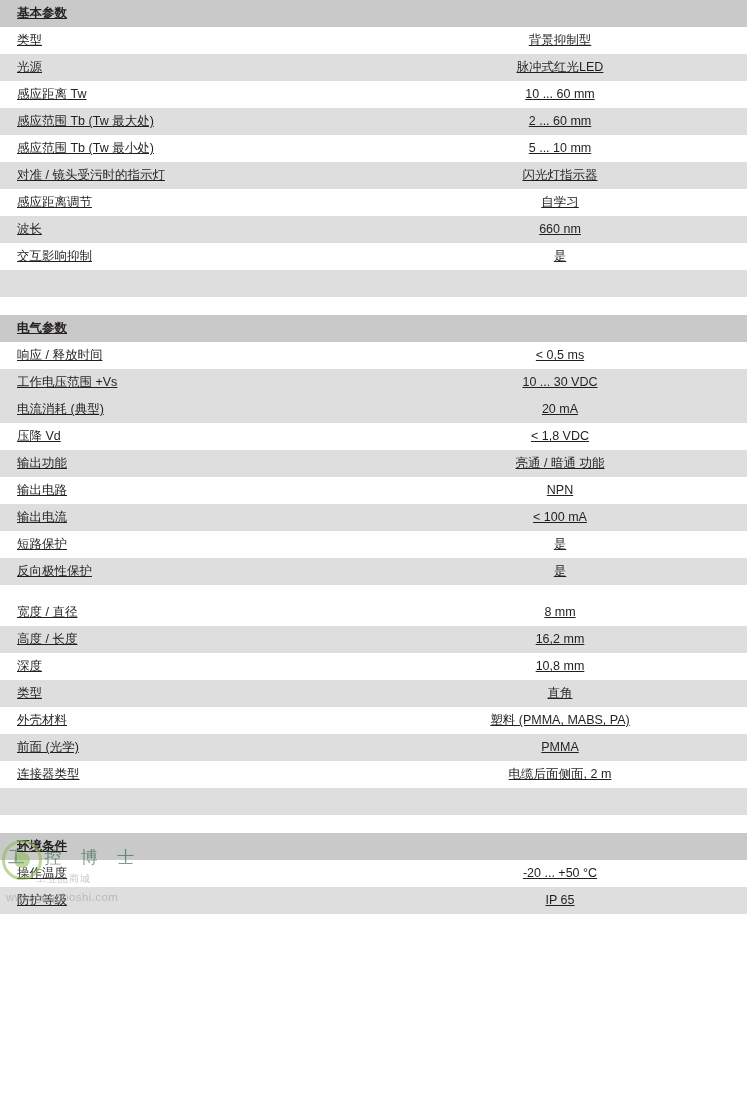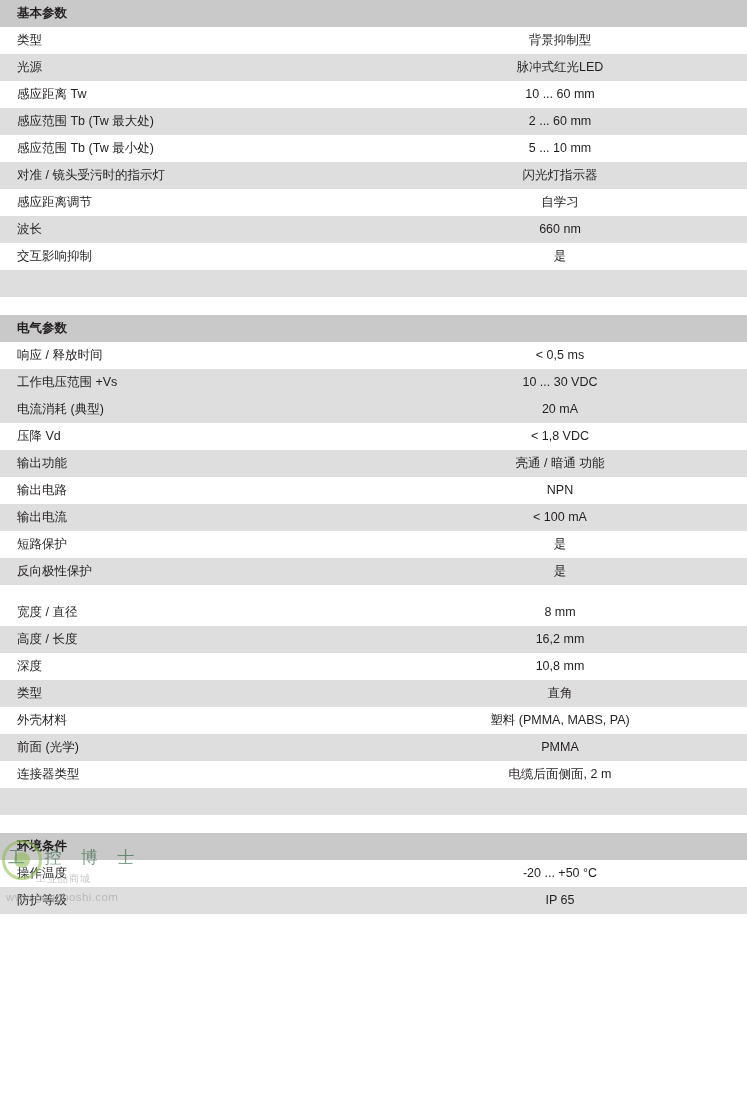--- a/index.html
+++ b/index.html
@@ -12,20 +12,21 @@
     background: #ffffff;
     font-family: "Liberation Sans", sans-serif;
     font-size: 12.5px;
     color: #231f20;
     position: relative;
     overflow: hidden;
   }
   .page {
     width: 747px;
     position: relative;
+    text-decoration: underline;
   }
   .spec-table {
     width: 747px;
     border-collapse: collapse;
     table-layout: fixed;
   }
   .spec-table tr {
     height: 27px;
   }
   .spec-table td {

